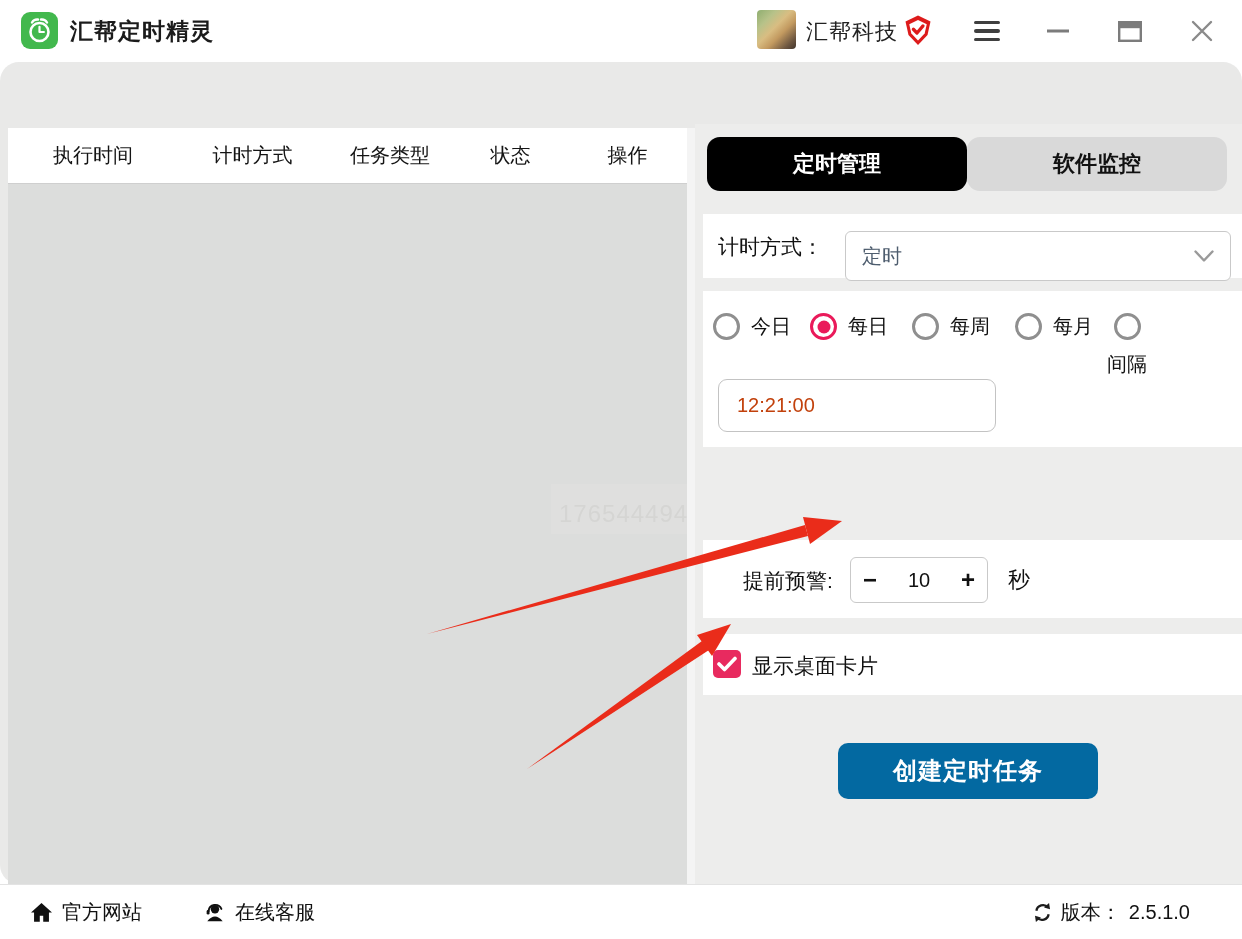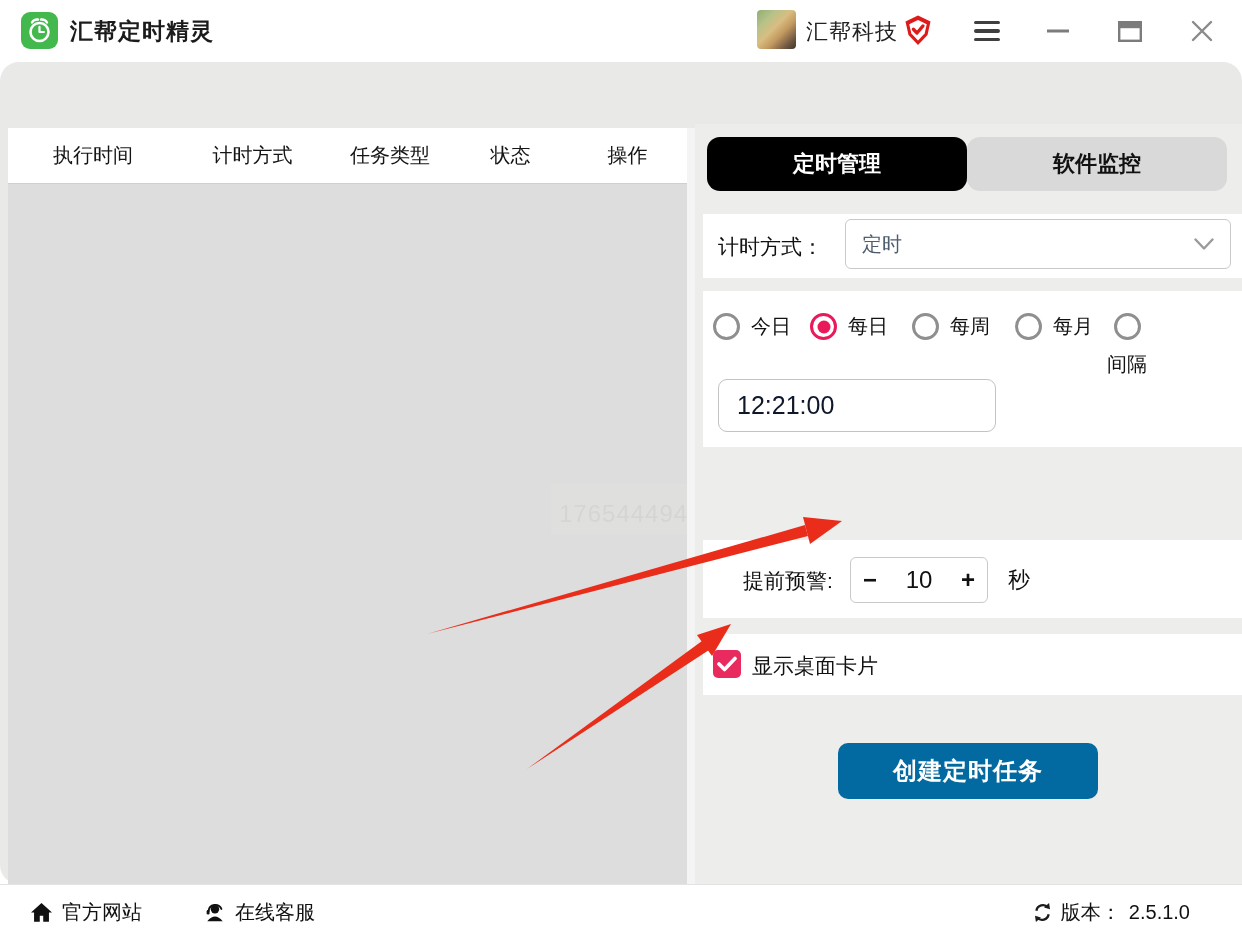--- a/index.html
+++ b/index.html
@@ -44,27 +44,27 @@
   .chev { width:20px; height:13px; }
 
   
   .radio-item { position:absolute; top:22px; display:flex; align-items:center; gap:11px; cursor:default; }
   .radio-circle { width:27px; height:27px; border-radius:50%; border:3px solid #8f8f8f; background:#fff; position:relative; }
   .radio-item.selected .radio-circle { border-color:#ea1a5a; }
   .radio-item.selected .radio-circle::after { content:""; position:absolute; left:50%; top:50%; transform:translate(-50%,-50%); width:13px; height:13px; border-radius:50%; background:#ea1a5a; }
   .radio-label { font-size:20px; color:#111; }
 
   .time-input { position:absolute; left:15px; top:88px; width:278px; height:53px; border:1px solid #c3c3c3; border-radius:9px;
-                font-size:25px; color:#0f172a; padding:0 18px; font-family:inherit; background:#fff; }
+                font-size:20px; color:#c2410c; padding:0 18px; font-family:inherit; background:#fff; }
 
   
   .stepper { position:absolute; left:147px; top:17px; width:138px; height:46px; border:1px solid #c9c9c9; border-radius:6px;
              display:flex; align-items:center; justify-content:space-between; padding:0 12px; background:#fff; }
   .step-btn { font-size:24px; font-weight:700; color:#111; line-height:1; cursor:default; }
-  .step-value { font-size:24px; color:#111; }
+  .step-value { font-size:20px; color:#111; }
   .stepper-unit { position:absolute; left:305px; top:25px; font-size:22px; color:#111; }
 
   
   .checkbox { position:absolute; left:10px; top:16px; width:28px; height:28px; border-radius:5px; background:#e82a5f; display:flex; align-items:center; justify-content:center; cursor:default; }
   .checkbox-label { position:absolute; left:49px; top:18px; font-size:21px; color:#111; }
 
   .submit-btn { position:absolute; left:838px; top:681px; width:260px; height:56px; background:#0369a1; border:none; border-radius:10px;
                 color:#fff; font-size:24px; font-weight:700; font-family:inherit; letter-spacing:1px; cursor:default; }
 
   
@@ -137,21 +137,21 @@
     </div>
     <div class="panel-divider"></div>
 
     <div class="right-panel"></div>
 
     <div class="tab tab-active">定时管理</div>
     <div class="tab tab-inactive">软件监控</div>
 
     <div class="card" style="top:152px;height:64px;">
       <div class="field-label" style="left:15px;top:19px;">计时方式：</div>
-      <div class="select-box" style="top:5px;height:50px;">
+      <div class="select-box" style="top:17px;height:50px;">
         <div class="select-value">定时</div>
         <svg class="chev" viewBox="0 0 20 13">
             <polyline points="1.5,1.5 10,10.5 18.5,1.5" fill="none" stroke="#9a9a9a" stroke-width="2.4" stroke-linecap="round" stroke-linejoin="round"></polyline>
           </svg>
       </div>
     </div>
 
     <div class="card" style="top:229px;height:156px;">
       <div class="radio-item" style="left:10px;">
         <span class="radio-circle"></span>

